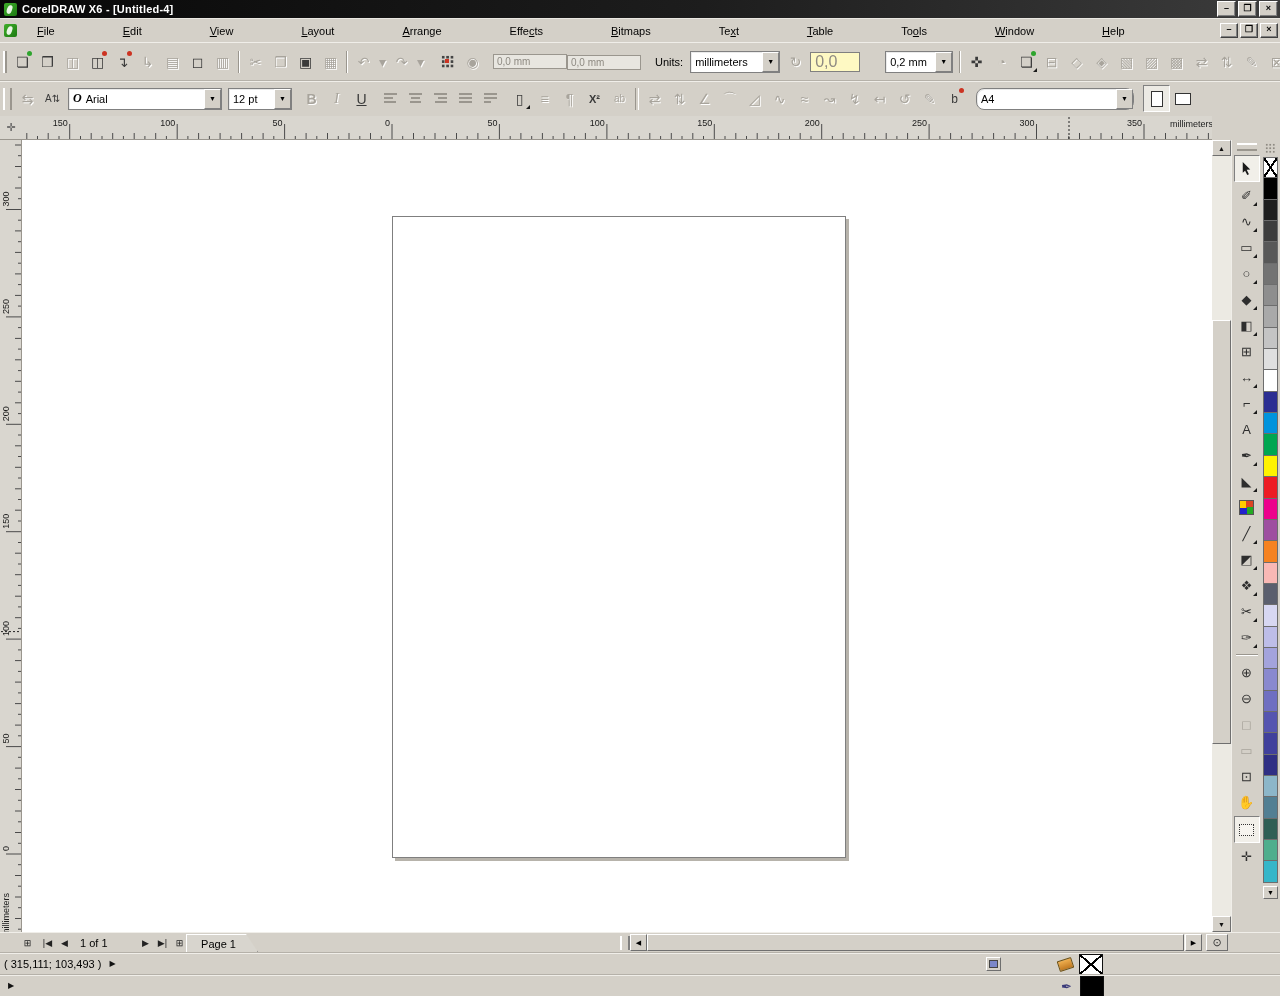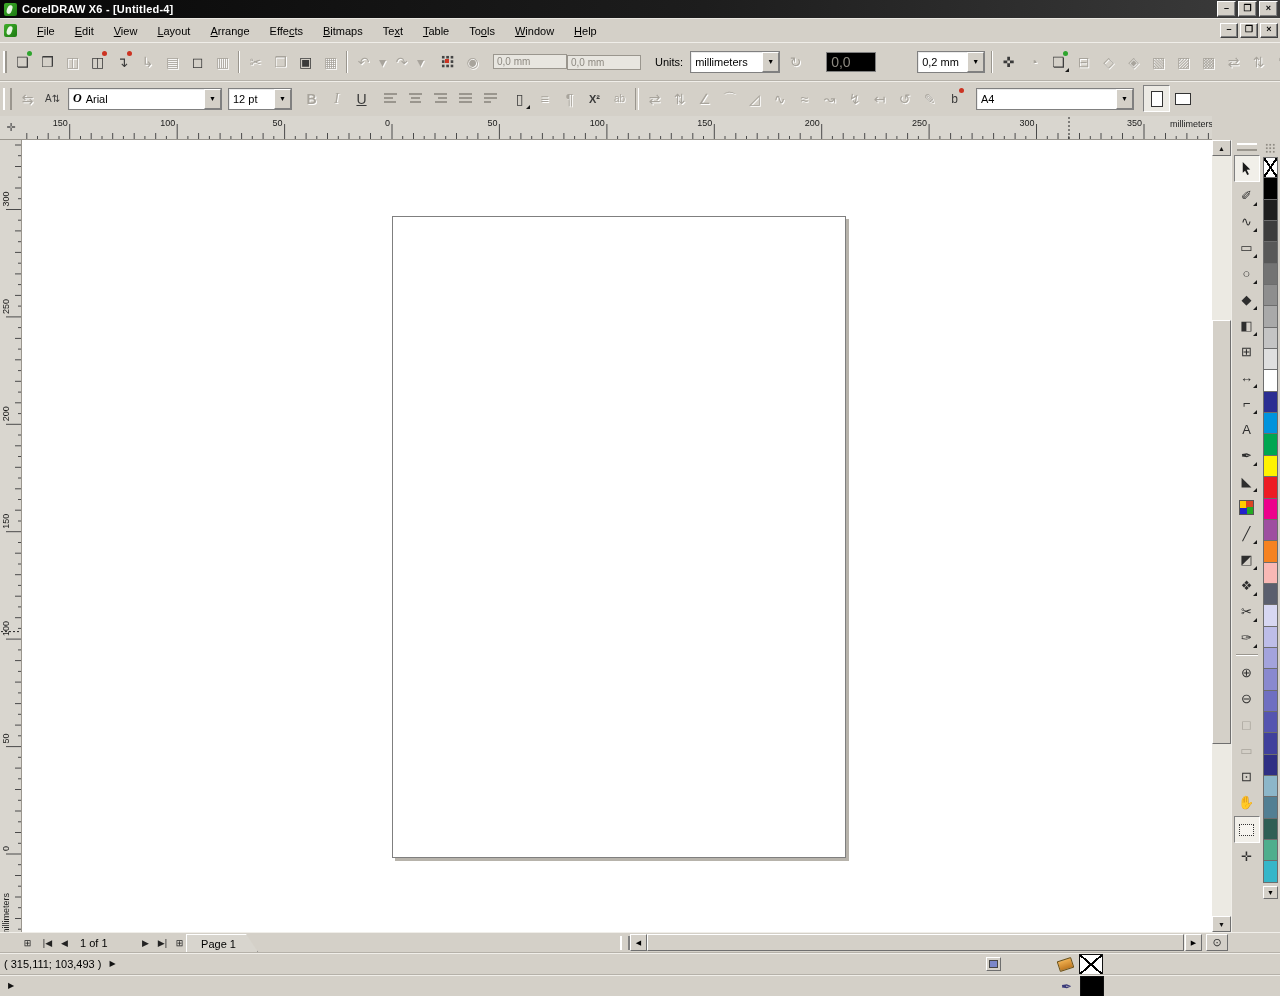--- a/index.html
+++ b/index.html
@@ -16,21 +16,21 @@
   .applogo::after{content:"";position:absolute;left:3px;top:2px;width:5px;height:9px;background:#eaf6e6;
     border-radius:60% 40% 50% 50%;transform:rotate(18deg);}
   #titletext{color:#fff;font-weight:bold;font-size:11px;margin-left:5px;letter-spacing:.2px;}
   .wbtns{margin-left:auto;display:flex;}
   .wbtn{width:17px;height:14px;margin-left:2px;background:#d4d0c8;border:1px solid;border-color:#ffffff #404040 #404040 #ffffff;
     box-shadow:inset -1px -1px 0 #808080;font-size:9px;font-weight:bold;text-align:center;line-height:12px;color:#000;}
   .wbtn.small{width:16px;height:13px;line-height:11px;}
   
   #menubar{position:absolute;left:0;top:18px;width:1280px;height:24px;display:flex;align-items:center;
     border-top:1px solid #e9e7e1;box-sizing:border-box;padding:0 2px;}
-  #menus{display:flex;list-style:none;margin:0 0 0 10px;padding:0;}
+  #menus{display:flex;list-style:none;margin:0 0 0 10px;padding:0;gap:48px;}
   #menus li{padding:3px 10px;font-size:11px;}
   #menus u{text-decoration:underline;}
   
   .toolbar{position:absolute;left:0;width:1280px;display:flex;align-items:center;box-sizing:border-box;
     border-top:1px solid #f0eee9;padding-left:2px;}
   #stdbar{top:42px;height:38px;}
   #propbar{top:80px;height:36px;border-top:1px solid #b5b1a9;box-shadow:inset 0 1px 0 #f0eee9;}
   .tbtn{width:25px;height:25px;display:flex;align-items:center;justify-content:center;position:relative;
     font-size:14px;color:#3a3a3a;flex:0 0 auto;}
   .tbtn.narrow{width:13px;}
@@ -40,22 +40,22 @@
     border-left:4px solid transparent;border-bottom:4px solid #1a1a1a;}
   .grn::before{content:"";position:absolute;top:2px;right:3px;width:5px;height:5px;border-radius:50%;background:#2ea52e;}
   .red::before{content:"";position:absolute;top:2px;right:3px;width:5px;height:5px;border-radius:50%;background:#cc3322;}
   .bld{font-weight:bold;} .ita{font-style:italic;font-family:"Liberation Serif",serif;} .und span{text-decoration:underline;}
   .combo{height:20px;background:#fff;border:1px solid #808080;box-shadow:inset 1px 1px 0 #6a6a6a22;
     display:flex;align-items:center;font-size:11px;margin:0 3px;flex:0 0 auto;}
   .combo .cval{padding-left:4px;white-space:nowrap;overflow:hidden;flex:1;}
   .combo .pre{font-family:"Liberation Serif",serif;font-style:italic;font-weight:bold;font-size:12px;padding-left:4px;}
   .dbtn{width:15px;height:18px;margin-left:auto;background:#d4d0c8;border:1px solid;border-color:#fff #808080 #808080 #fff;
     display:flex;align-items:center;justify-content:center;font-size:7px;color:#000;flex:0 0 auto;}
-  .field{height:18px;background:#000000;border:1px solid #808080;font-size:14px;color:#8e8a82;
-    display:flex;align-items:center;padding-left:4px;margin:0 18px;flex:0 0 auto;}
+  .field{height:18px;background:#fef9c3;border:1px solid #808080;font-size:16px;color:#8e8a82;
+    display:flex;align-items:center;padding-left:4px;margin:0 2px;flex:0 0 auto;}
   .tlabel{font-size:11px;margin:0 4px;flex:0 0 auto;}
   .stack{display:flex;flex-direction:row;justify-content:center;flex:0 0 auto;margin:0 2px;}
   .stack .srow{width:74px;height:15px;background:#e8e6e0;border:1px solid #9a968e;font-size:10px;color:#8e8a82;
     display:flex;align-items:center;padding-left:3px;margin:0;box-sizing:border-box;}
   .stack .srow+.srow{margin-top:1px;}
   
   .gi{display:inline-block;}
   .gi.launcher{width:13px;height:13px;background-image:radial-gradient(#444 1.3px,transparent 1.5px);background-size:4.4px 4.4px;position:relative;}
   .gi.launcher::after{content:"";position:absolute;left:4px;top:4px;width:4px;height:4px;background:#cc3322;}
   .gi.colors{width:13px;height:13px;border:1px solid #555;
@@ -399,21 +399,21 @@
       <div class="tbtn dis">
         <span>↺</span>
       </div>
       <div class="tbtn dis">
         <span>✎</span>
       </div>
       <div class="tbtn red">
         <span style="font-size: 12px;">b</span>
       </div>
       <div style="width: 6px; flex: 0 0 auto;"></div>
-      <div class="combo" style="width: 156px;">
+      <div class="combo" style="width: 156px; border-radius: 8px;">
         <span class="cval">A4</span>
         <span class="dbtn">▼</span>
       </div>
       <div style="width: 6px; flex: 0 0 auto;"></div>
       <div class="tbtn pressed">
         <span class="gi portrait"></span>
       </div>
       <div class="tbtn">
         <span class="gi landscape"></span>
       </div>

